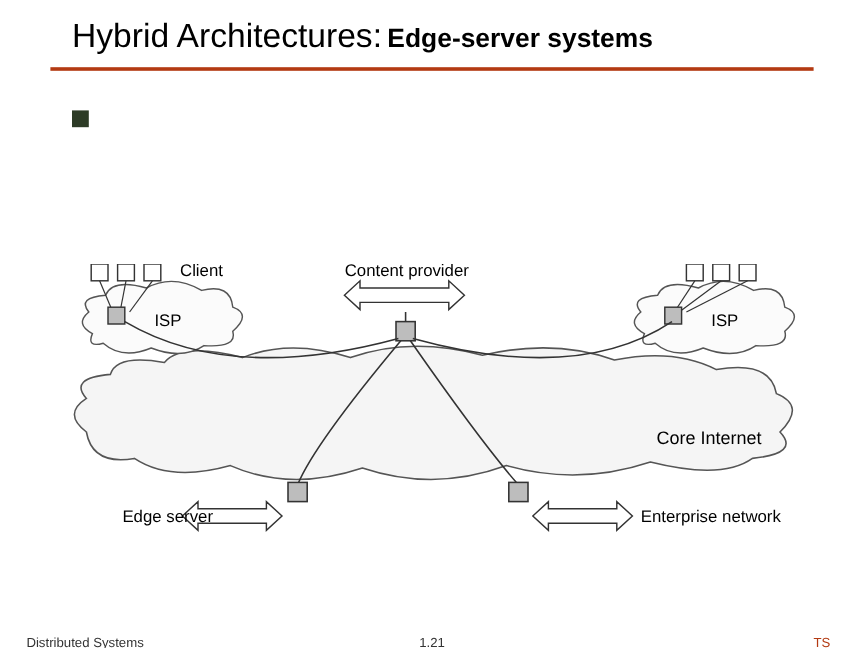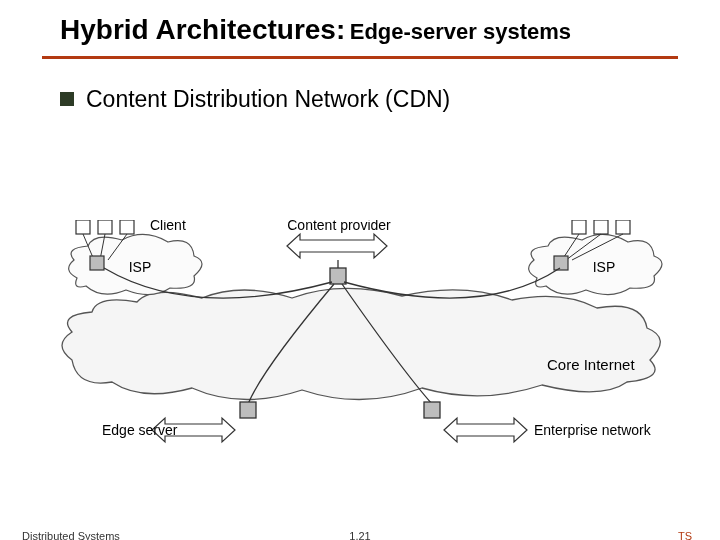--- a/index.html
+++ b/index.html
@@ -15,21 +15,21 @@
     position: relative;
     width: 720px;
     height: 540px;
     box-sizing: border-box;
   }
   .title-wrap {
     padding: 14px 48px 4px 60px;
   }
   .title-main {
     font-size: 28px;
-    font-weight: 700;
+    font-weight: 400;
     display: inline;
     text-align: right;
   }
   .title-sub {
     font-size: 22px;
     font-weight: 700;
     display: inline;
   }
   .hr {
     margin: 6px 42px 0 42px;
@@ -84,21 +84,20 @@
 
   <div class="title-wrap">
     <span class="title-main">Hybrid Architectures:</span>
     <span class="title-sub"> Edge-server systems</span>
   </div>
   <div class="hr"></div>
 
   <div class="bullets">
     <div class="bullet">
       <div class="square"></div>
-      <div>Content Distribution Network (CDN)</div>
     </div>
   </div>
 
   <div class="diagram">
     <svg viewBox="0 0 636 240">
 
       <path d="M30 140
                Q10 125 30 112
                Q15 95 50 92
                Q55 75 95 82

